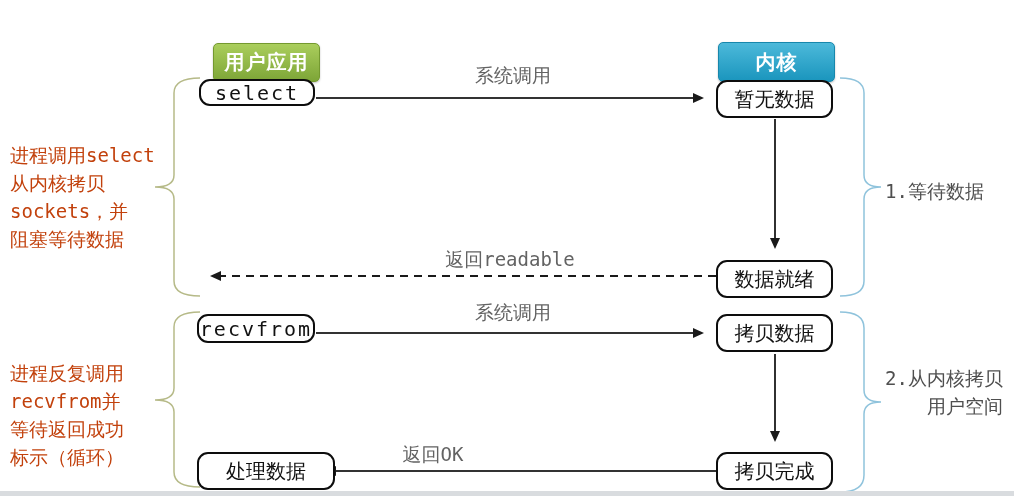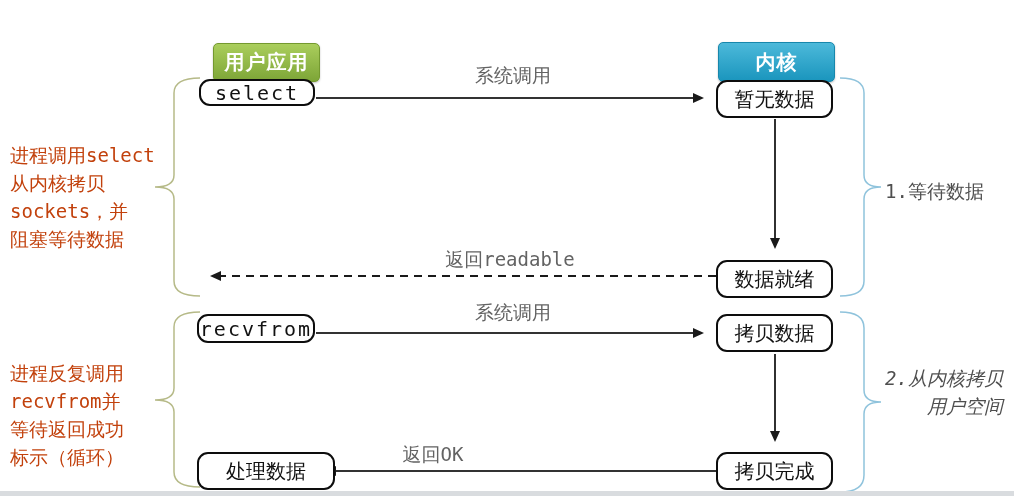--- a/index.html
+++ b/index.html
@@ -137,19 +137,19 @@
     <div class="ln">阻塞等待数据</div>
   </div>
   <div class="note" style="left:10px;top:359px;">
     <div class="ln">进程反复调用</div>
     <div class="ln">recvfrom并</div>
     <div class="ln">等待返回成功</div>
     <div class="ln">标示（循环）</div>
   </div>
 
   <div class="note right" style="left:885px;top:177px;">1.等待数据</div>
-  <div class="note right" style="left:885px;top:364px;font-style:italic;">
+  <div class="note right" style="left:885px;top:364px;">
     <div class="ln">2.从内核拷贝</div>
     <div class="ln indent">用户空间</div>
   </div>
 
   <div class="bottom-strip"></div>
 </div>
 
 </body></html>

